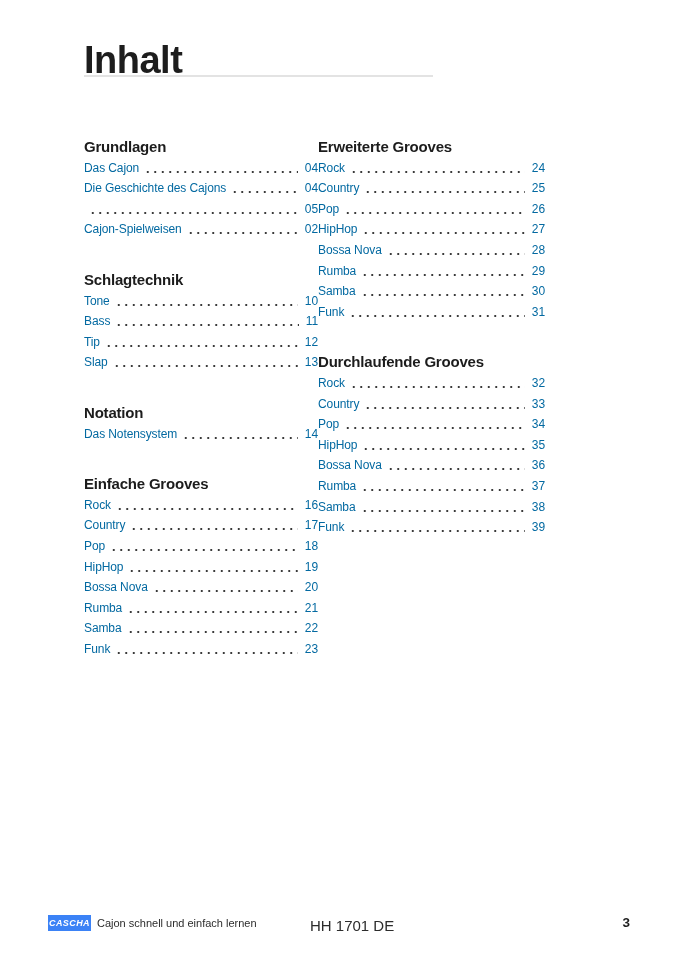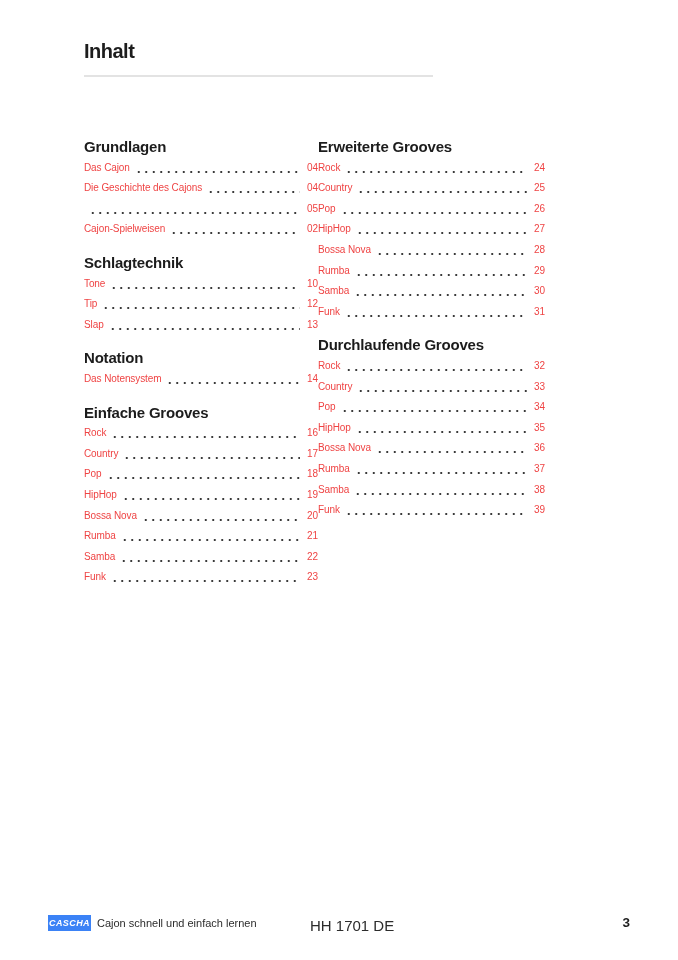--- a/index.html
+++ b/index.html
@@ -14,21 +14,21 @@
     font-family: "Liberation Sans", sans-serif;
     color: #2e2e2e;
     overflow: hidden;
   }
 
   
   .page-title {
     position: absolute;
     left: 84px;
     top: 40px;
-    font-size: 20px;
+    font-size: 38px;
     font-weight: 700;
     letter-spacing: -0.5px;
     color: #1d1d1d;
     line-height: 1.1;
   }
   .title-rule {
     position: absolute;
     left: 84px;
     top: 75px;
     width: 349px;
@@ -39,36 +39,36 @@
   
   .toc {
     position: absolute;
     left: 84px;
     top: 137px;
     display: flex;
   }
   .toc-col-1 { width: 234px; }
   .toc-col-2 { width: 227px; }
 
-  .toc-section + .toc-section { margin-top: 13px; }
+  .toc-section + .toc-section { margin-top: 30px; }
 
   .sec-heading {
     font-size: 15px;
     font-weight: 700;
     color: #1c1c1c;
     line-height: 20.6px;
     letter-spacing: -0.2px;
     white-space: nowrap;
   }
 
   .toc-row {
     display: flex;
     line-height: 20.6px;
-    font-size: 10px;
-    color: #ef4444;
+    font-size: 12px;
+    color: #0369a1;
     letter-spacing: -0.1px;
   }
   .toc-label { white-space: nowrap; }
   .toc-dots {
     flex: 1 1 auto;
     margin: 0 7px 0 5px;
     background-image: radial-gradient(circle, #3a3a3a 1.05px, rgba(0,0,0,0) 1.5px);
     background-size: 7.5px 4px;
     background-repeat: repeat-x;
     background-position: left 0 bottom 4.5px;
@@ -160,20 +160,25 @@
     </div>
 
     <div class="toc-section">
       <div class="sec-heading">Schlagtechnik</div>
       <div class="toc-row">
         <span class="toc-label">Tone</span>
         <span class="toc-dots"></span>
         <span class="toc-page">10</span>
       </div>
       <div class="toc-row">
+        <span class="toc-label">Bass</span>
+        <span class="toc-dots"></span>
+        <span class="toc-page">11</span>
+      </div>
+      <div class="toc-row">
         <span class="toc-label">Tip</span>
         <span class="toc-dots"></span>
         <span class="toc-page">12</span>
       </div>
       <div class="toc-row">
         <span class="toc-label">Slap</span>
         <span class="toc-dots"></span>
         <span class="toc-page">13</span>
       </div>
     </div>

